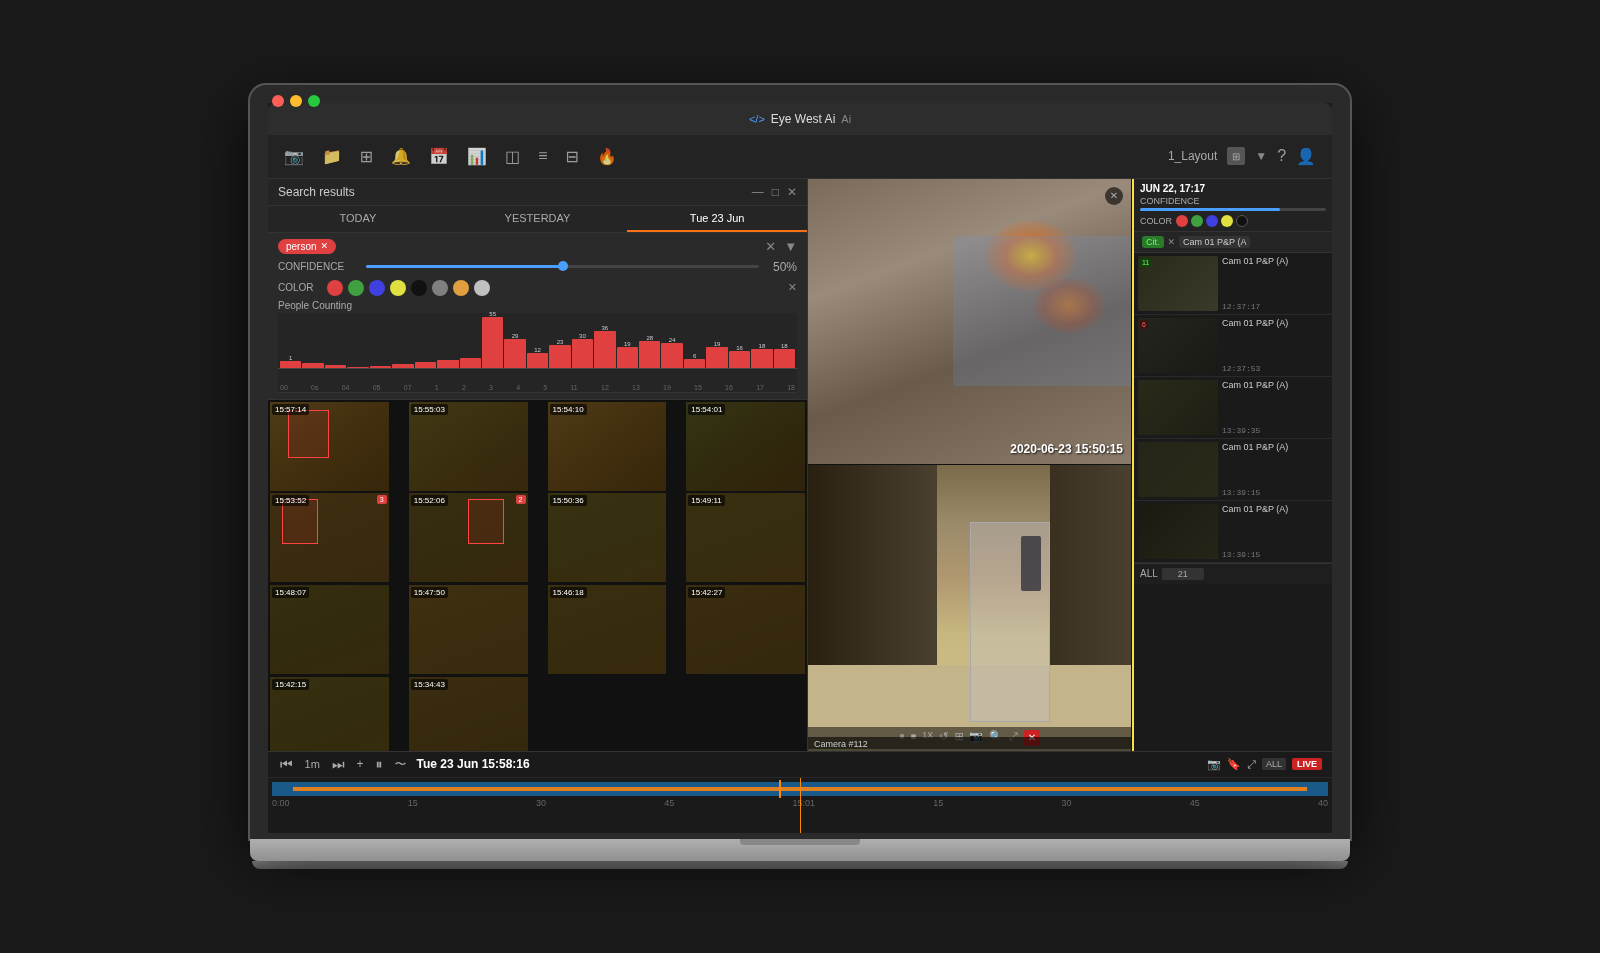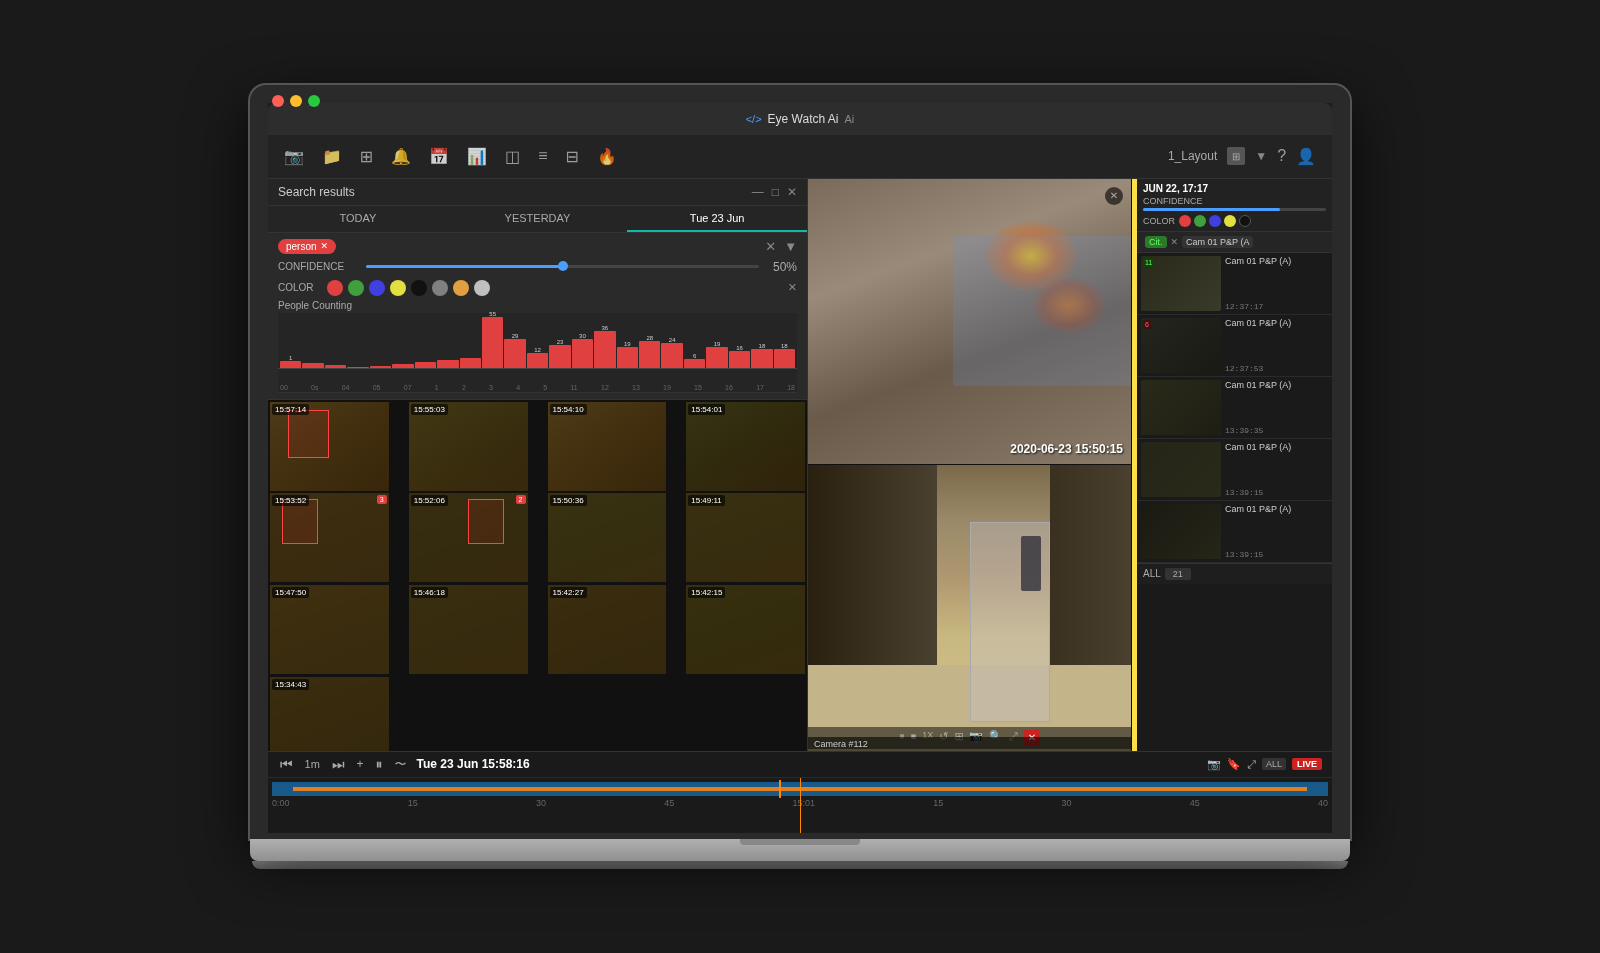--- a/index.html
+++ b/index.html
@@ -151,21 +151,21 @@
       flex: 1;
       text-align: center;
       padding: 6px;
       font-size: 11px;
       color: #aaa;
       cursor: pointer;
       border-bottom: 2px solid transparent;
     }
     .date-tab.active {
       color: #fff;
-      border-bottom: 2px solid #14b8a6;
+      border-bottom: 2px solid #f97316;
     }
 
     .filter-area {
       background: #2a2a2a;
       padding: 6px 10px;
       border-bottom: 1px solid #333;
     }
 
     .filter-row {
       display: flex;
@@ -364,21 +364,21 @@
       position: relative;
       overflow: hidden;
     }
 
     .cam-sidebar {
       grid-row: 1 / 3;
       grid-column: 2;
       background: #1a1a1a;
       display: flex;
       flex-direction: column;
-      border-left: 5px solid #fde047;
+      border-left: 2px solid #fde047;
       overflow: hidden;
     }
 
     .cam-timestamp {
       position: absolute;
       bottom: 8px;
       right: 8px;
       color: #fff;
       font-size: 12px;
       font-weight: bold;
@@ -651,21 +651,21 @@
     }
 
     .all-label {
       color: #aaa;
       font-size: 10px;
     }
     .all-count {
       background: #333;
       color: #aaa;
       font-size: 9px;
-      padding: 1px 8px;
+      padding: 1px 16px;
       border-radius: 2px;
     }
 
     .laptop-base {
       background: linear-gradient(180deg, #b0b0b0 0%, #a0a0a0 50%, #909090 100%);
       height: 22px;
       border-radius: 0 0 8px 8px;
       position: relative;
     }
     .laptop-hinge {
@@ -699,21 +699,21 @@
       <div class="tl tl-red"></div>
       <div class="tl tl-yellow"></div>
       <div class="tl tl-green"></div>
     </div>
 
     <div class="app-window">
 
       <div class="titlebar">
         <div class="titlebar-title">
           <span class="title-icon">&lt;/&gt;</span>
-          <span>Eye Watch Ai</span>
+          <span>Eye West Ai</span>
           <span style="color:#888;font-size:11px">Ai</span>
         </div>
       </div>
 
       <div class="toolbar">
         <span class="toolbar-icon">📷</span>
         <span class="toolbar-icon">📁</span>
         <span class="toolbar-icon">⊞</span>
         <span class="toolbar-icon">🔔</span>
         <span class="toolbar-icon">📅</span>
@@ -952,20 +952,26 @@
               </div>
             </div>
 
             <div class="thumb-item">
               <div class="thumb-inner thumb-bg-2">
                 <div style="position:absolute;top:0;left:0;right:0;bottom:0;background:rgba(58,45,14,0.8)"></div>
                 <span class="thumb-timestamp">15:49:11</span>
               </div>
             </div>
             <div class="thumb-item">
+              <div class="thumb-inner thumb-bg-3">
+                <div style="position:absolute;top:0;left:0;right:0;bottom:0;background:rgba(56,44,13,0.8)"></div>
+                <span class="thumb-timestamp">15:48:07</span>
+              </div>
+            </div>
+            <div class="thumb-item">
               <div class="thumb-inner thumb-bg-1">
                 <div style="position:absolute;top:0;left:0;right:0;bottom:0;background:rgba(60,46,14,0.8)"></div>
                 <span class="thumb-timestamp">15:47:50</span>
               </div>
             </div>
             <div class="thumb-item">
               <div class="thumb-inner thumb-bg-2">
                 <div style="position:absolute;top:0;left:0;right:0;bottom:0;background:rgba(58,44,13,0.8)"></div>
                 <span class="thumb-timestamp">15:46:18</span>
               </div>

